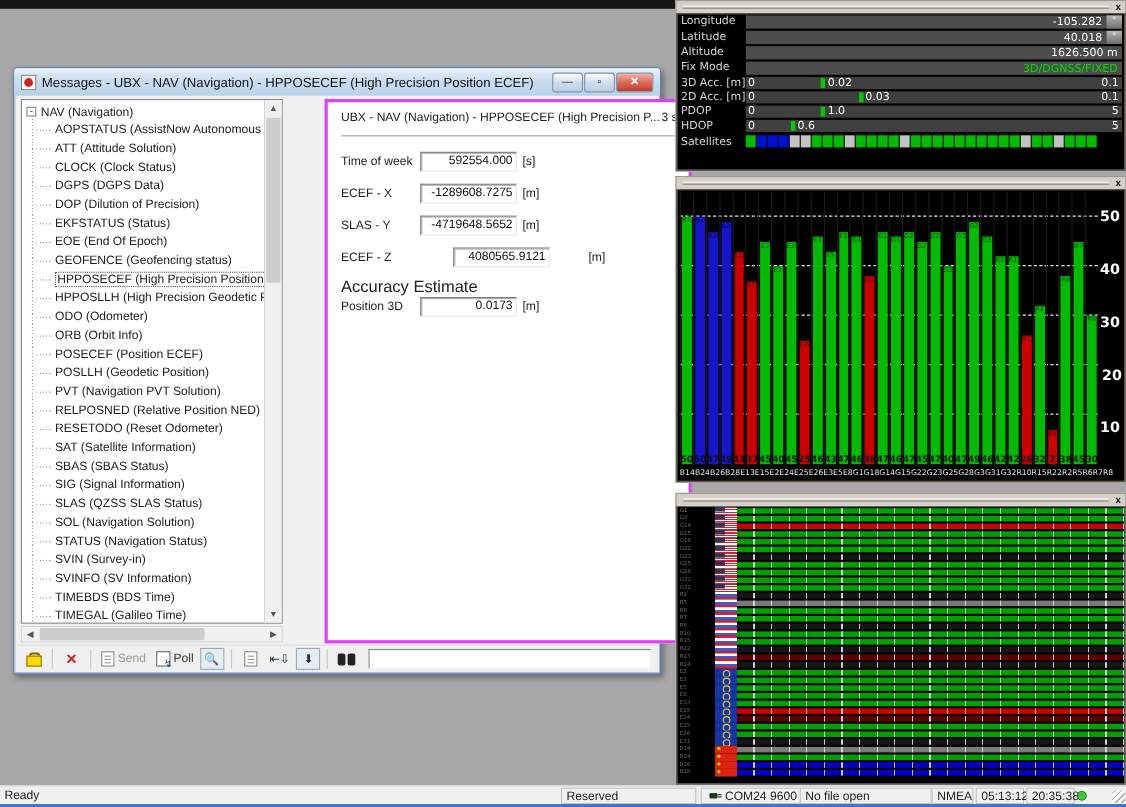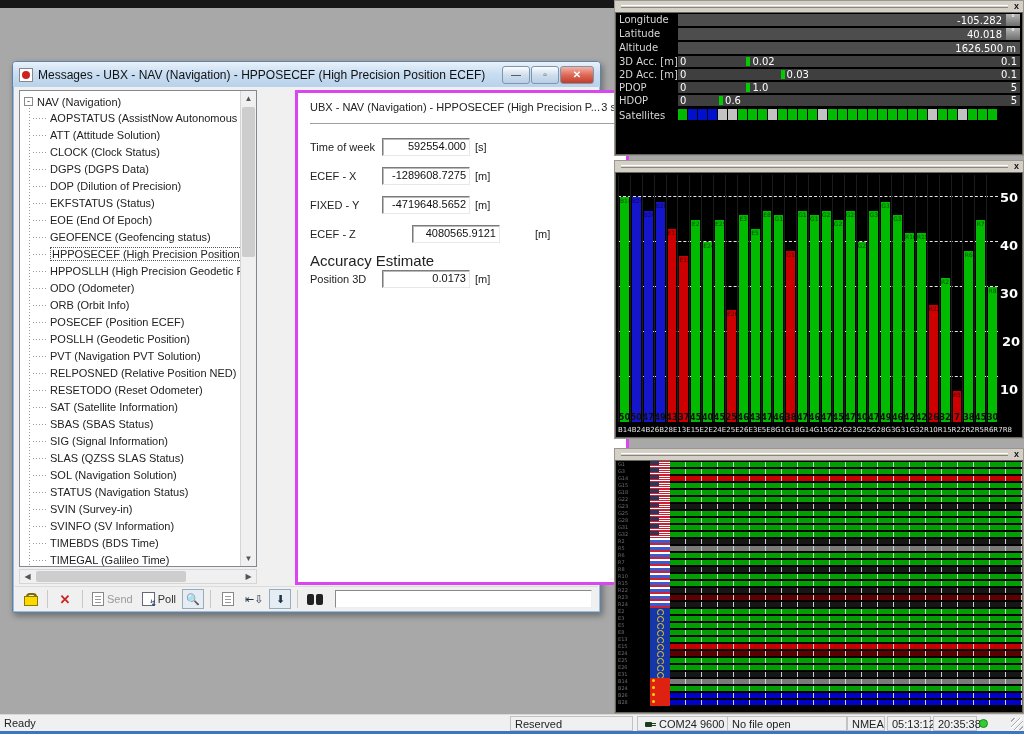--- a/index.html
+++ b/index.html
@@ -218,21 +218,21 @@
           <span class="field-label">Time of week</span>
           <span class="field-box">592554.000</span>
           <span class="field-unit">[s]</span>
         </div>
         <div class="field-row" style="top: 73px;">
           <span class="field-label">ECEF - X</span>
           <span class="field-box">-1289608.7275</span>
           <span class="field-unit">[m]</span>
         </div>
         <div class="field-row" style="top: 102px;">
-          <span class="field-label">FIXED - Y</span>
+          <span class="field-label">SLAS - Y</span>
           <span class="field-box">-4719648.5652</span>
           <span class="field-unit">[m]</span>
         </div>
         <div class="field-row" style="top: 131px; gap: 30px;">
           <span class="field-label">ECEF - Z</span>
           <span class="field-box">4080565.9121</span>
           <span class="field-unit">[m]</span>
         </div>
       </div>
     <div class="section-label" style="top:159px">Accuracy Estimate</div>
@@ -292,20 +292,24 @@
         <span class="info-val" style="padding-right: 18px;">-105.282<span class="unit-box">°</span></span>
       </div>
       <div class="info-row">
         <span class="info-label">Latitude</span>
         <span class="info-val" style="padding-right: 18px;">40.018<span class="unit-box">°</span></span>
       </div>
       <div class="info-row">
         <span class="info-label">Altitude</span>
         <span class="info-val">1626.500 m</span>
       </div>
+      <div class="info-row">
+        <span class="info-label">Fix Mode</span>
+        <span class="info-val green">3D/DGNSS/FIXED</span>
+      </div>
       <div class="gauge-row">
         <span class="info-label">3D Acc. [m]</span>
         <span class="gauge-bar">
           <span class="gauge-min">0</span>
           <span class="gauge-max">0.1</span>
           <span class="gauge-marker" style="left: calc(20%);"></span>
           <span class="gauge-val" style="left: calc(20% + 6px);">0.02</span>
         </span>
       </div>
       <div class="gauge-row">

